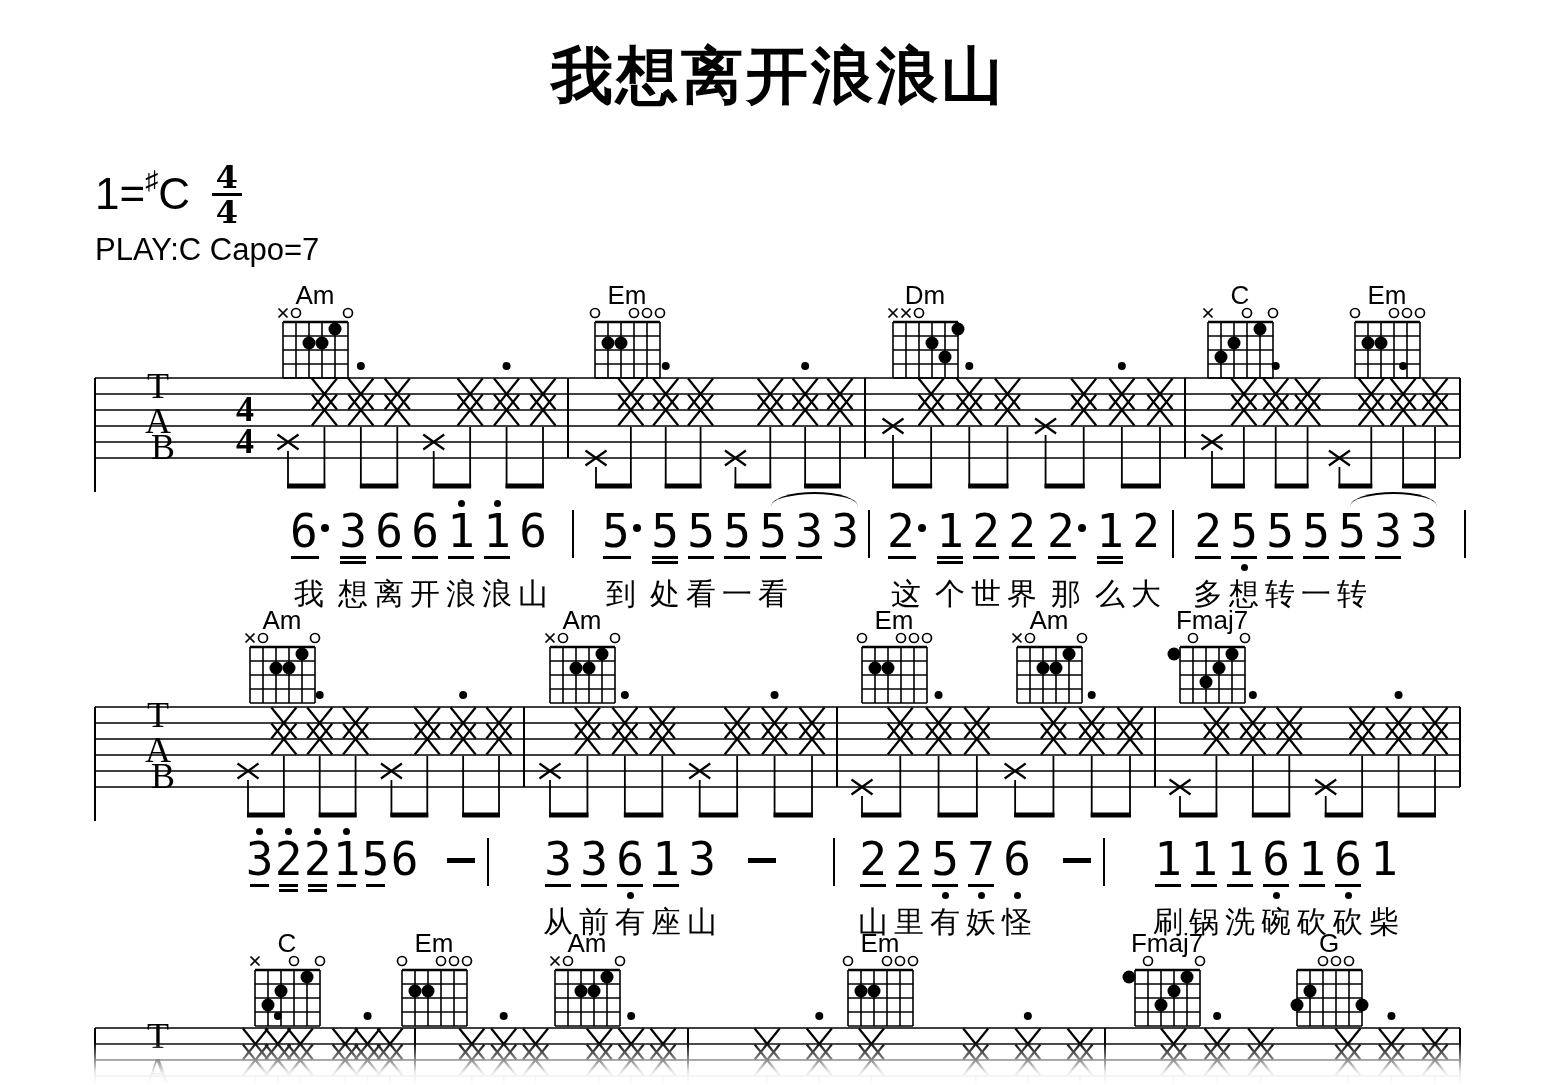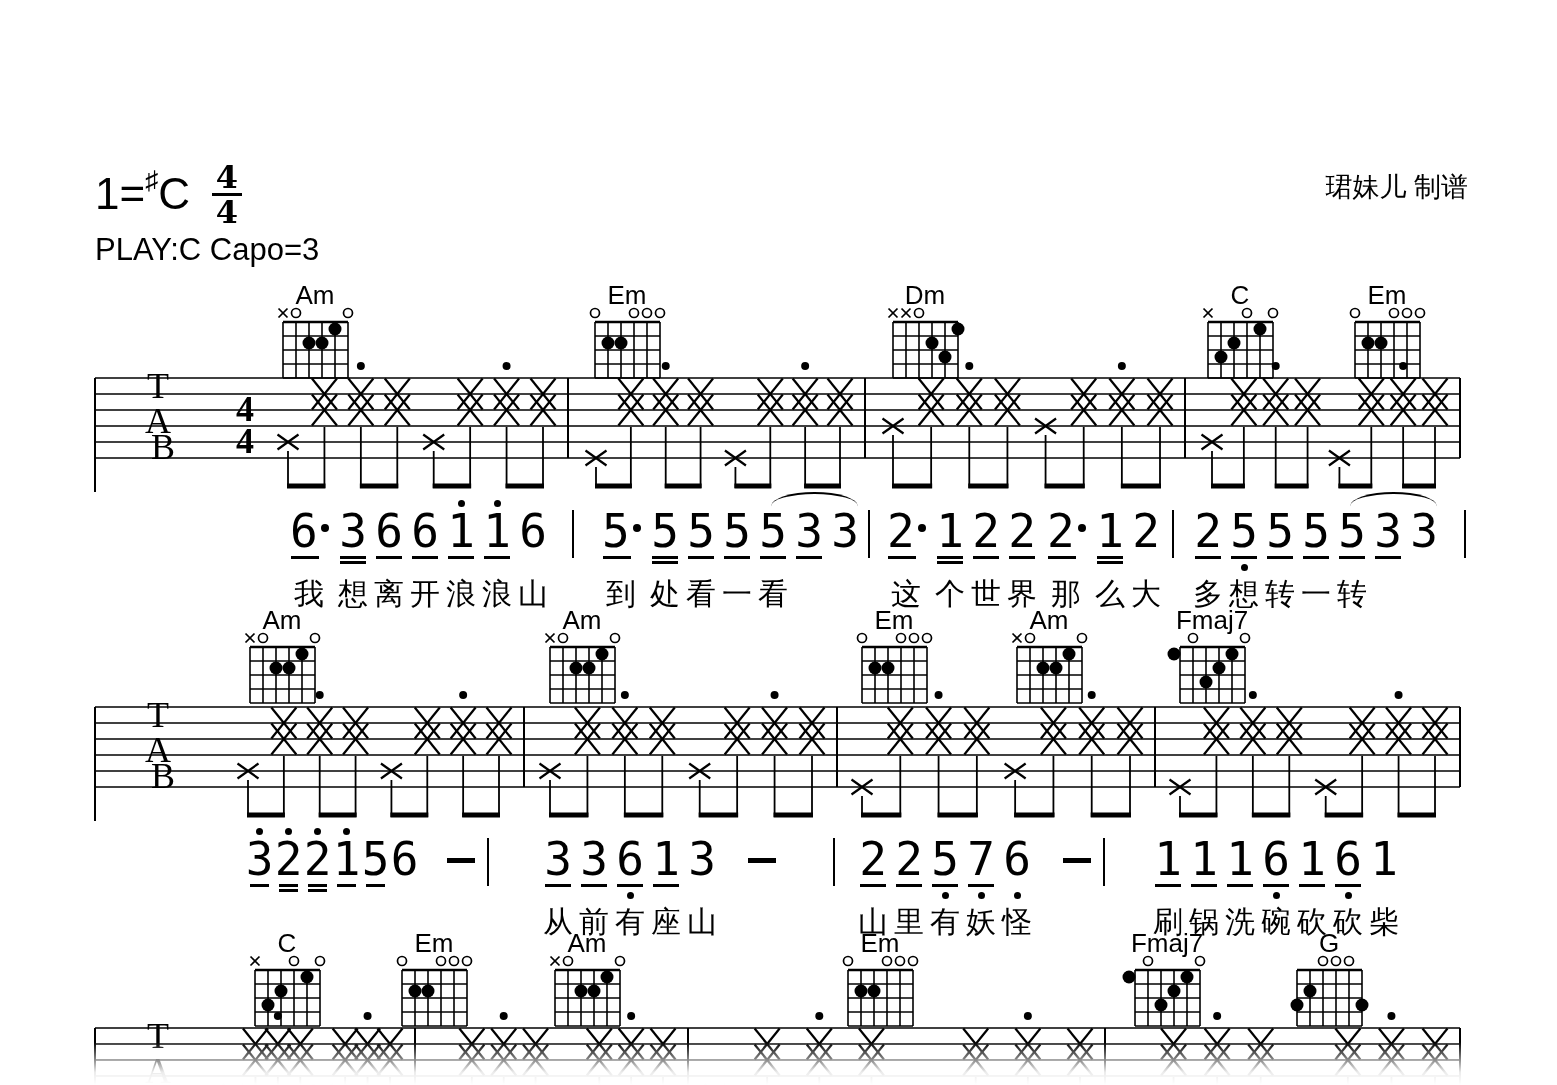--- a/index.html
+++ b/index.html
@@ -37,36 +37,36 @@
   .jp-slur{position:absolute;top:-14px;height:15px;border-top:2.5px solid #000;
            border-radius:60% 60% 0 0 / 100% 100% 0 0;}
   .jp-bar{position:absolute;width:2.4px;background:#000;height:48px;}
   #bottom-fade{left:0;top:1042px;width:1557px;height:43px;
      background:linear-gradient(to bottom, rgba(255,255,255,0) 0%, rgba(255,255,255,.92) 70%, #fff 100%);}
 </style>
 </head>
 <body>
 
 <div id="page">
+  <div id="title" class="abs">我想离开浪浪山</div>
 
   <div id="keyblock" class="abs">
     <span>1=</span>
       <span class="sharp">♯</span>
       <span>C</span>
     <span class="fraction">
       <span>4</span>
       <span class="bar"></span>
       <span>4</span>
     </span>
   </div>
 
-  <div id="playinfo" class="abs">PLAY:C Capo=3</div>
+  <div id="playinfo" class="abs">PLAY:C Capo=7</div>
 
   <div id="credits" class="abs">
-    <div>珺妹儿 制谱</div>
   </div>
 
   <svg id="music-svg" class="abs" width="1557" height="1085">
       <g>
         <text x="315" y="304" font-size="26" font-family="&quot;Liberation Sans&quot;,sans-serif" text-anchor="middle" font-weight="normal" fill="#000">Am</text>
         <line x1="283" y1="322" x2="283" y2="378" stroke="#000" stroke-width="1.6"></line>
         <line x1="296" y1="322" x2="296" y2="378" stroke="#000" stroke-width="1.6"></line>
         <line x1="309" y1="322" x2="309" y2="378" stroke="#000" stroke-width="1.6"></line>
         <line x1="322" y1="322" x2="322" y2="378" stroke="#000" stroke-width="1.6"></line>
         <line x1="335" y1="322" x2="335" y2="378" stroke="#000" stroke-width="1.6"></line>

